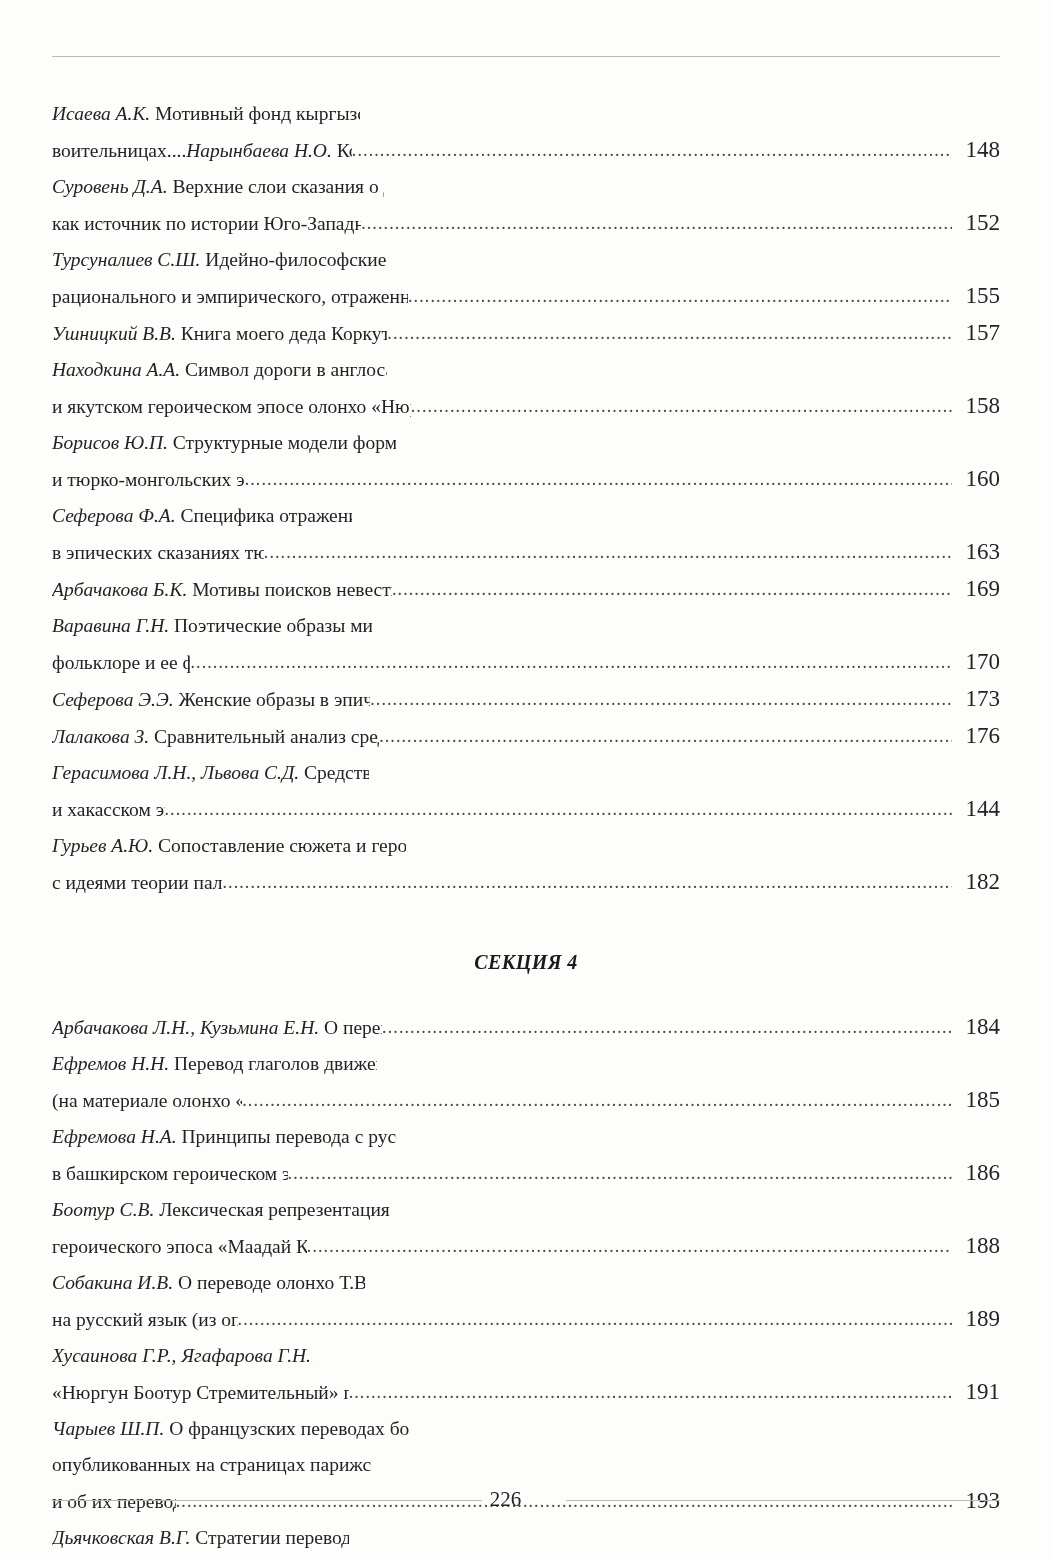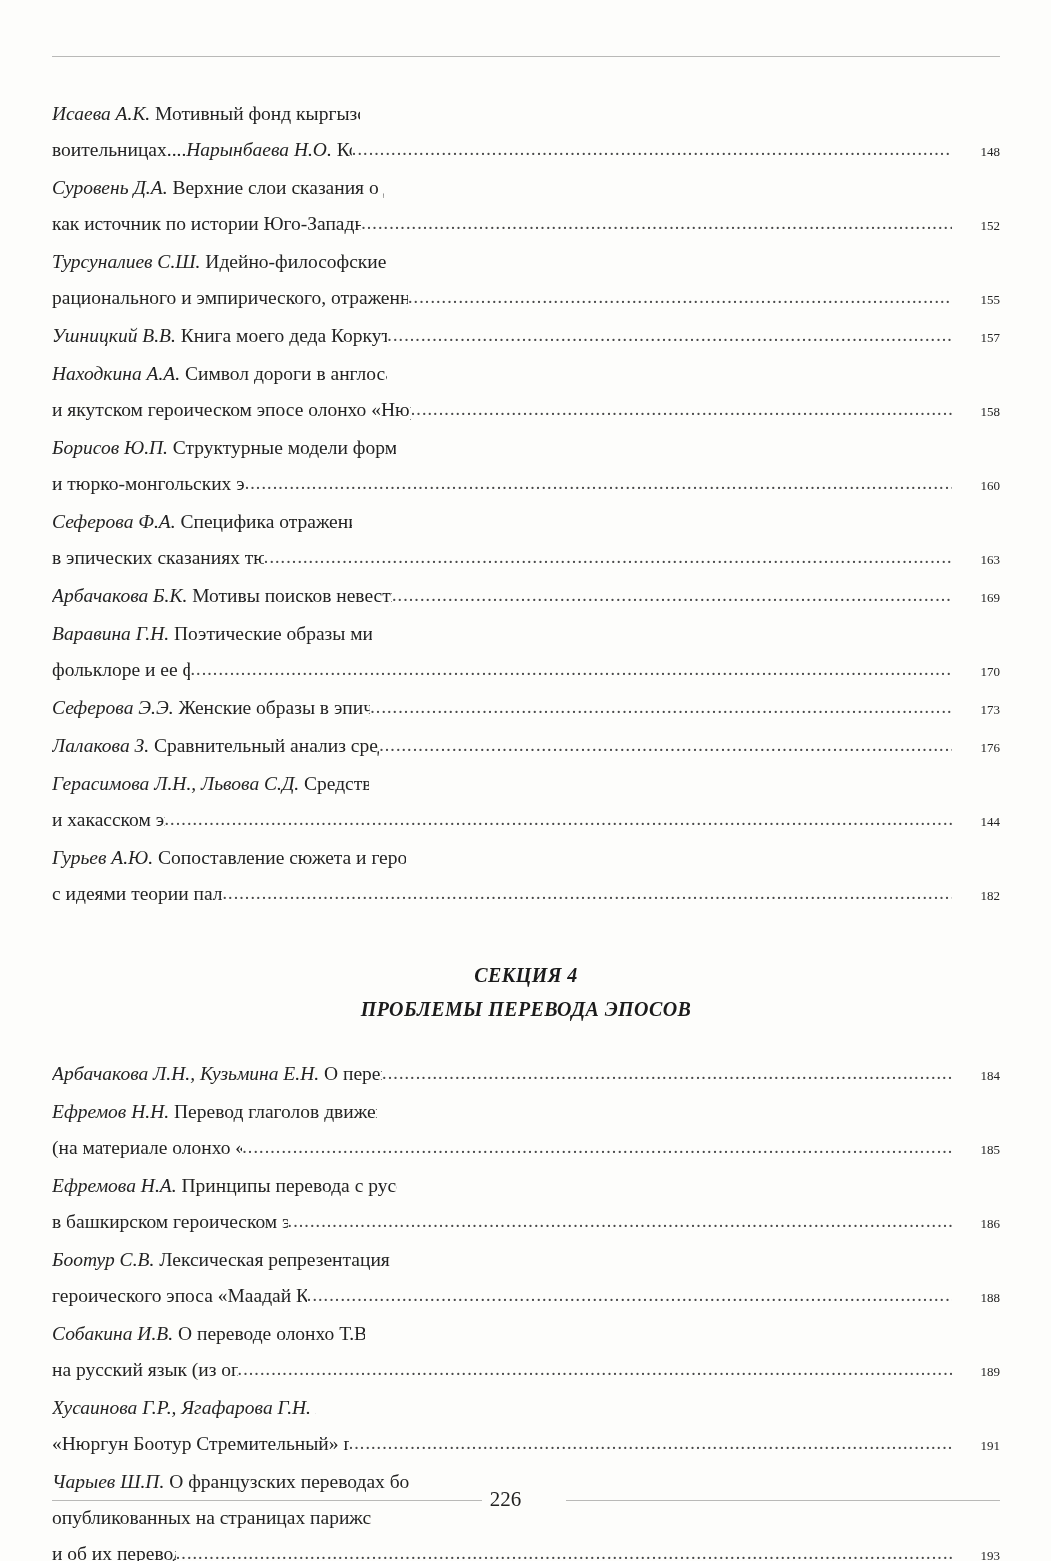--- a/index.html
+++ b/index.html
@@ -80,21 +80,21 @@
     font-size: 18px;
     position: relative;
     top: -1px;
     min-width: 4px;
   }
   .pageno {
     flex: 0 0 auto;
     text-align: right;
     min-width: 42px;
     padding-left: 6px;
-    font-size: 13px;
+    font-size: 23px;
   }
   .nodots .dots { visibility: hidden; }
   .author {
     font-style: italic;
     margin-top: 26px;
   }
   .section-head {
     text-align: center;
     margin-top: 44px;
     font-style: italic;
@@ -264,21 +264,20 @@
           <div class="toc-line">
             <span class="toc-text"><span> с идеями теории палеоконтакта</span></span>
             <span class="dots">........................................................................................................................................................................................................</span>
             <span class="pageno">182</span>
           </div>
         </div>
       </div>
 
     <div class="section-head">
       <div class="section-title">СЕКЦИЯ 4</div>
-      <div class="section-sub">ПРОБЛЕМЫ ПЕРЕВОДА ЭПОСОВ</div>
     </div>
 
     <div class="group-gap"></div>
 
     <div id="group2">
         <div class="toc-entry">
           <div class="toc-line">
             <span class="toc-text"><span class="author">Арбачакова Л.Н., Кузьмина Е.Н.</span><span> О переводе имён шорских алыпов и их коней</span></span>
             <span class="dots">........................................................................................................................................................................................................</span>
             <span class="pageno">184</span>

